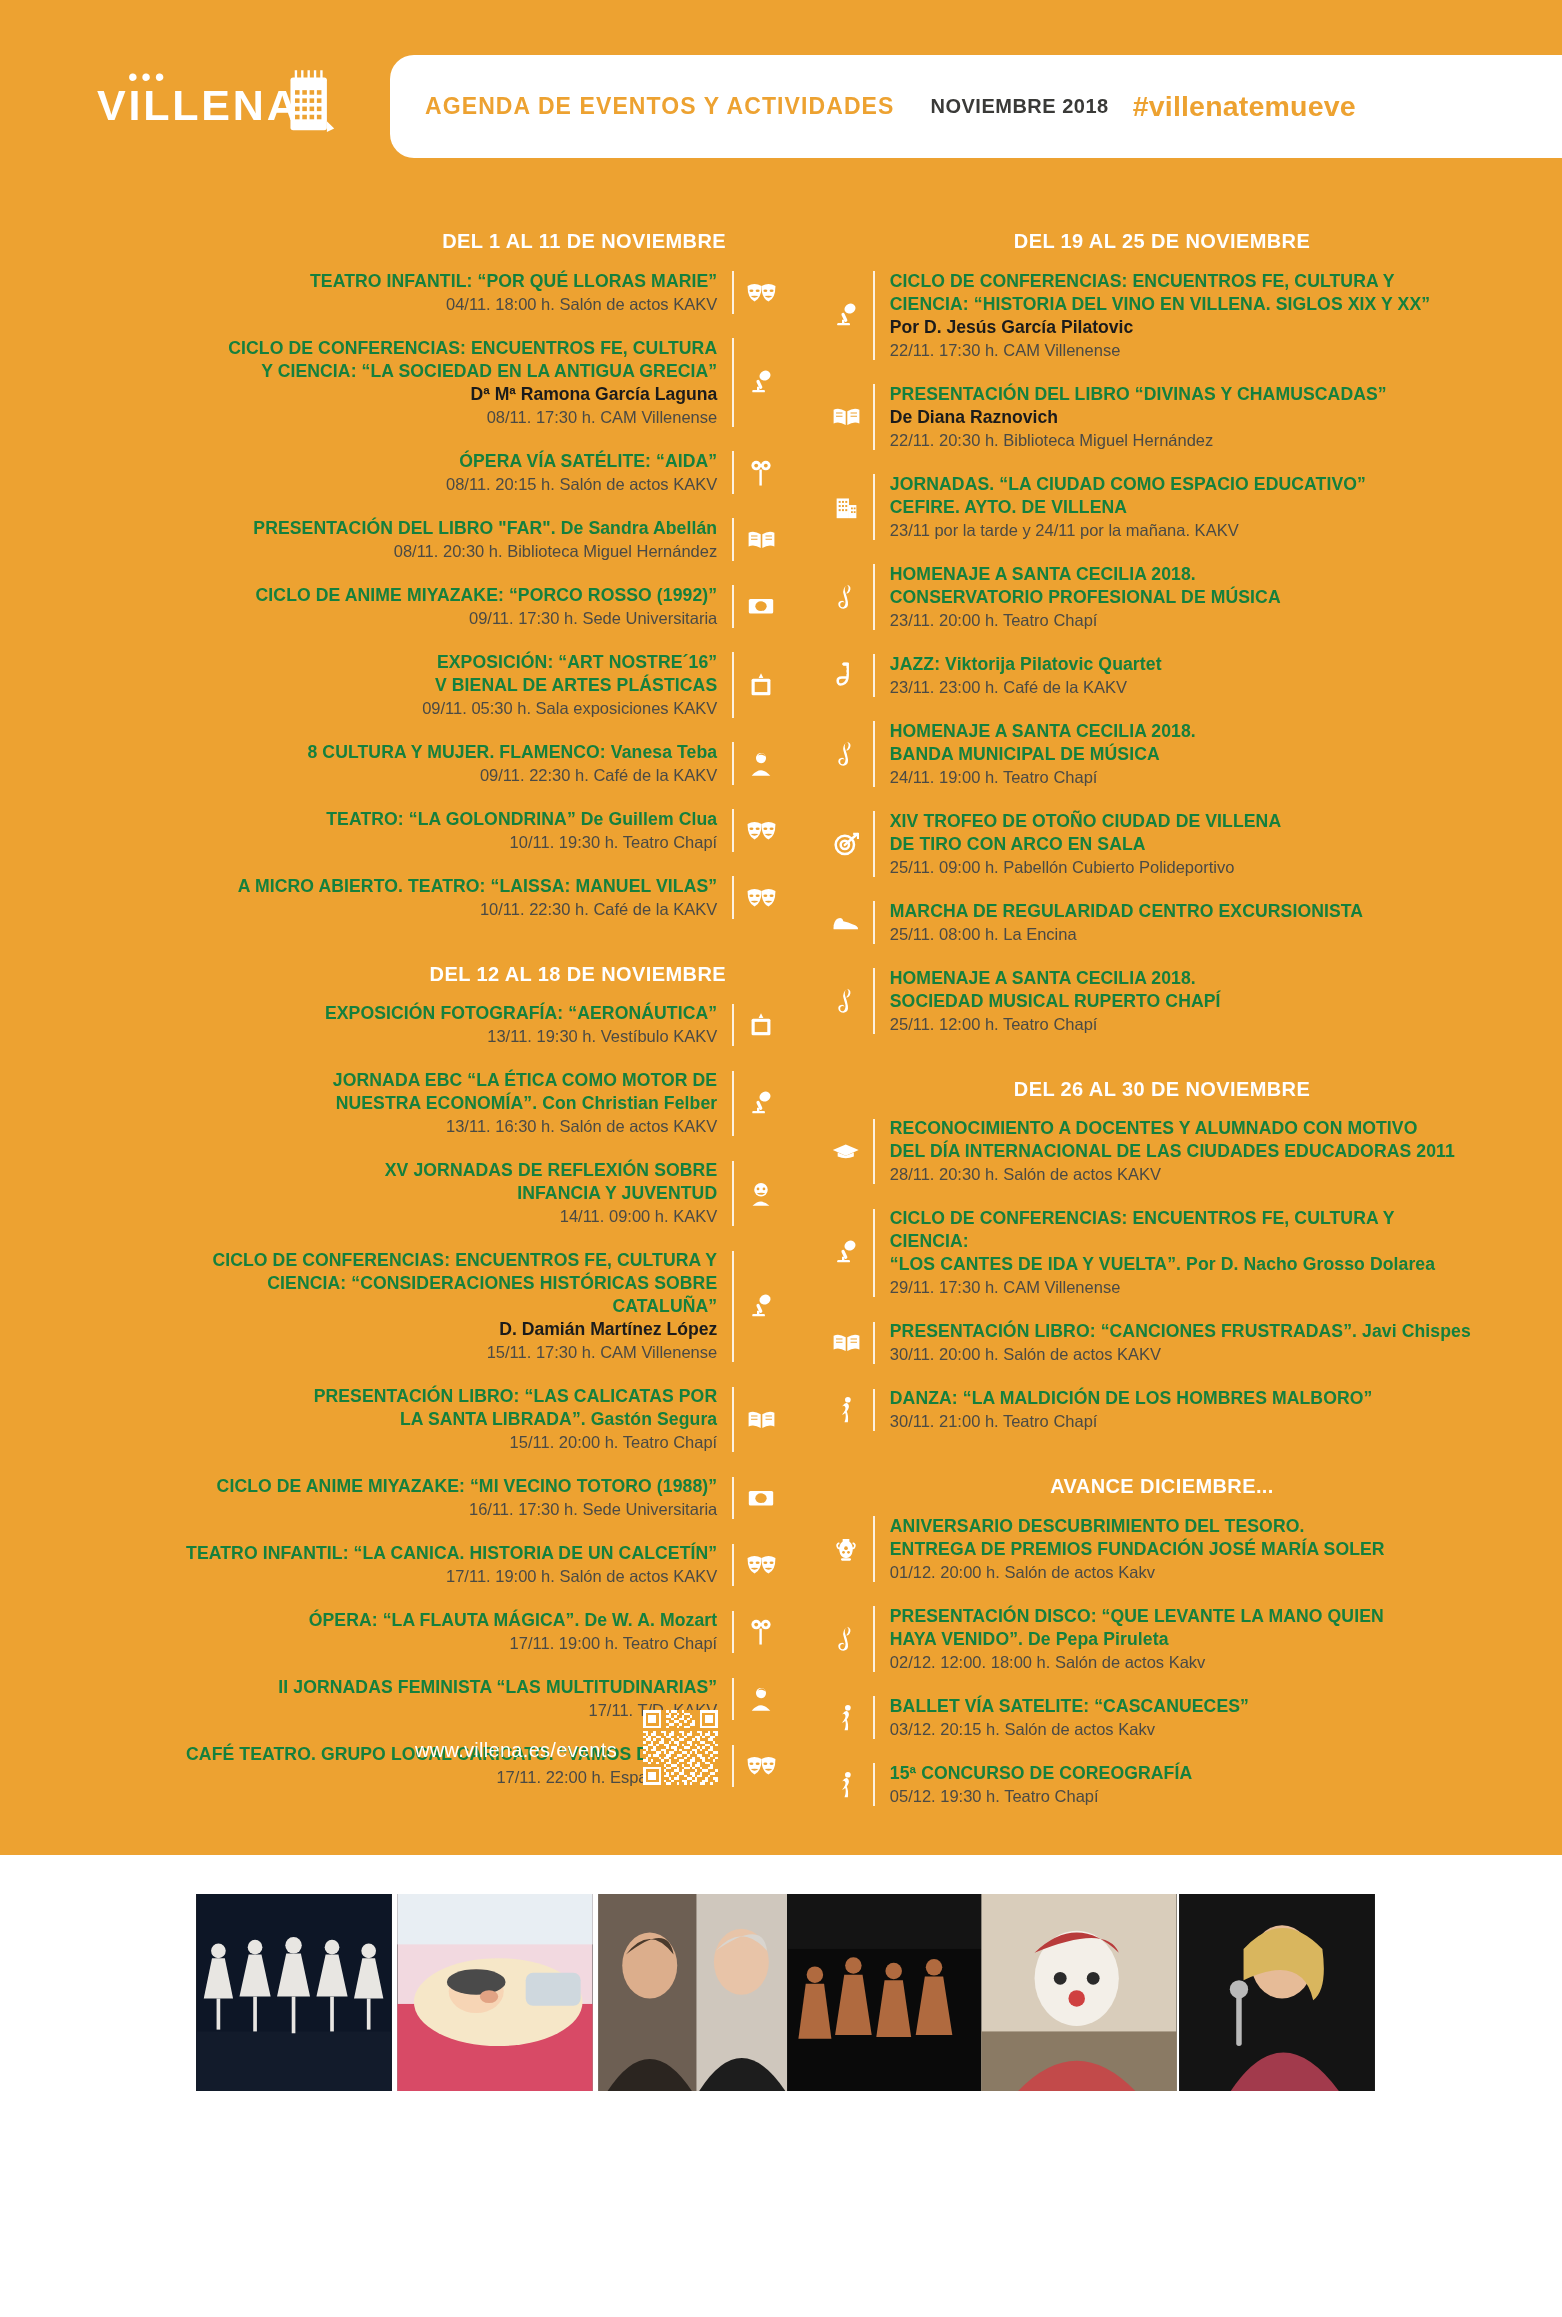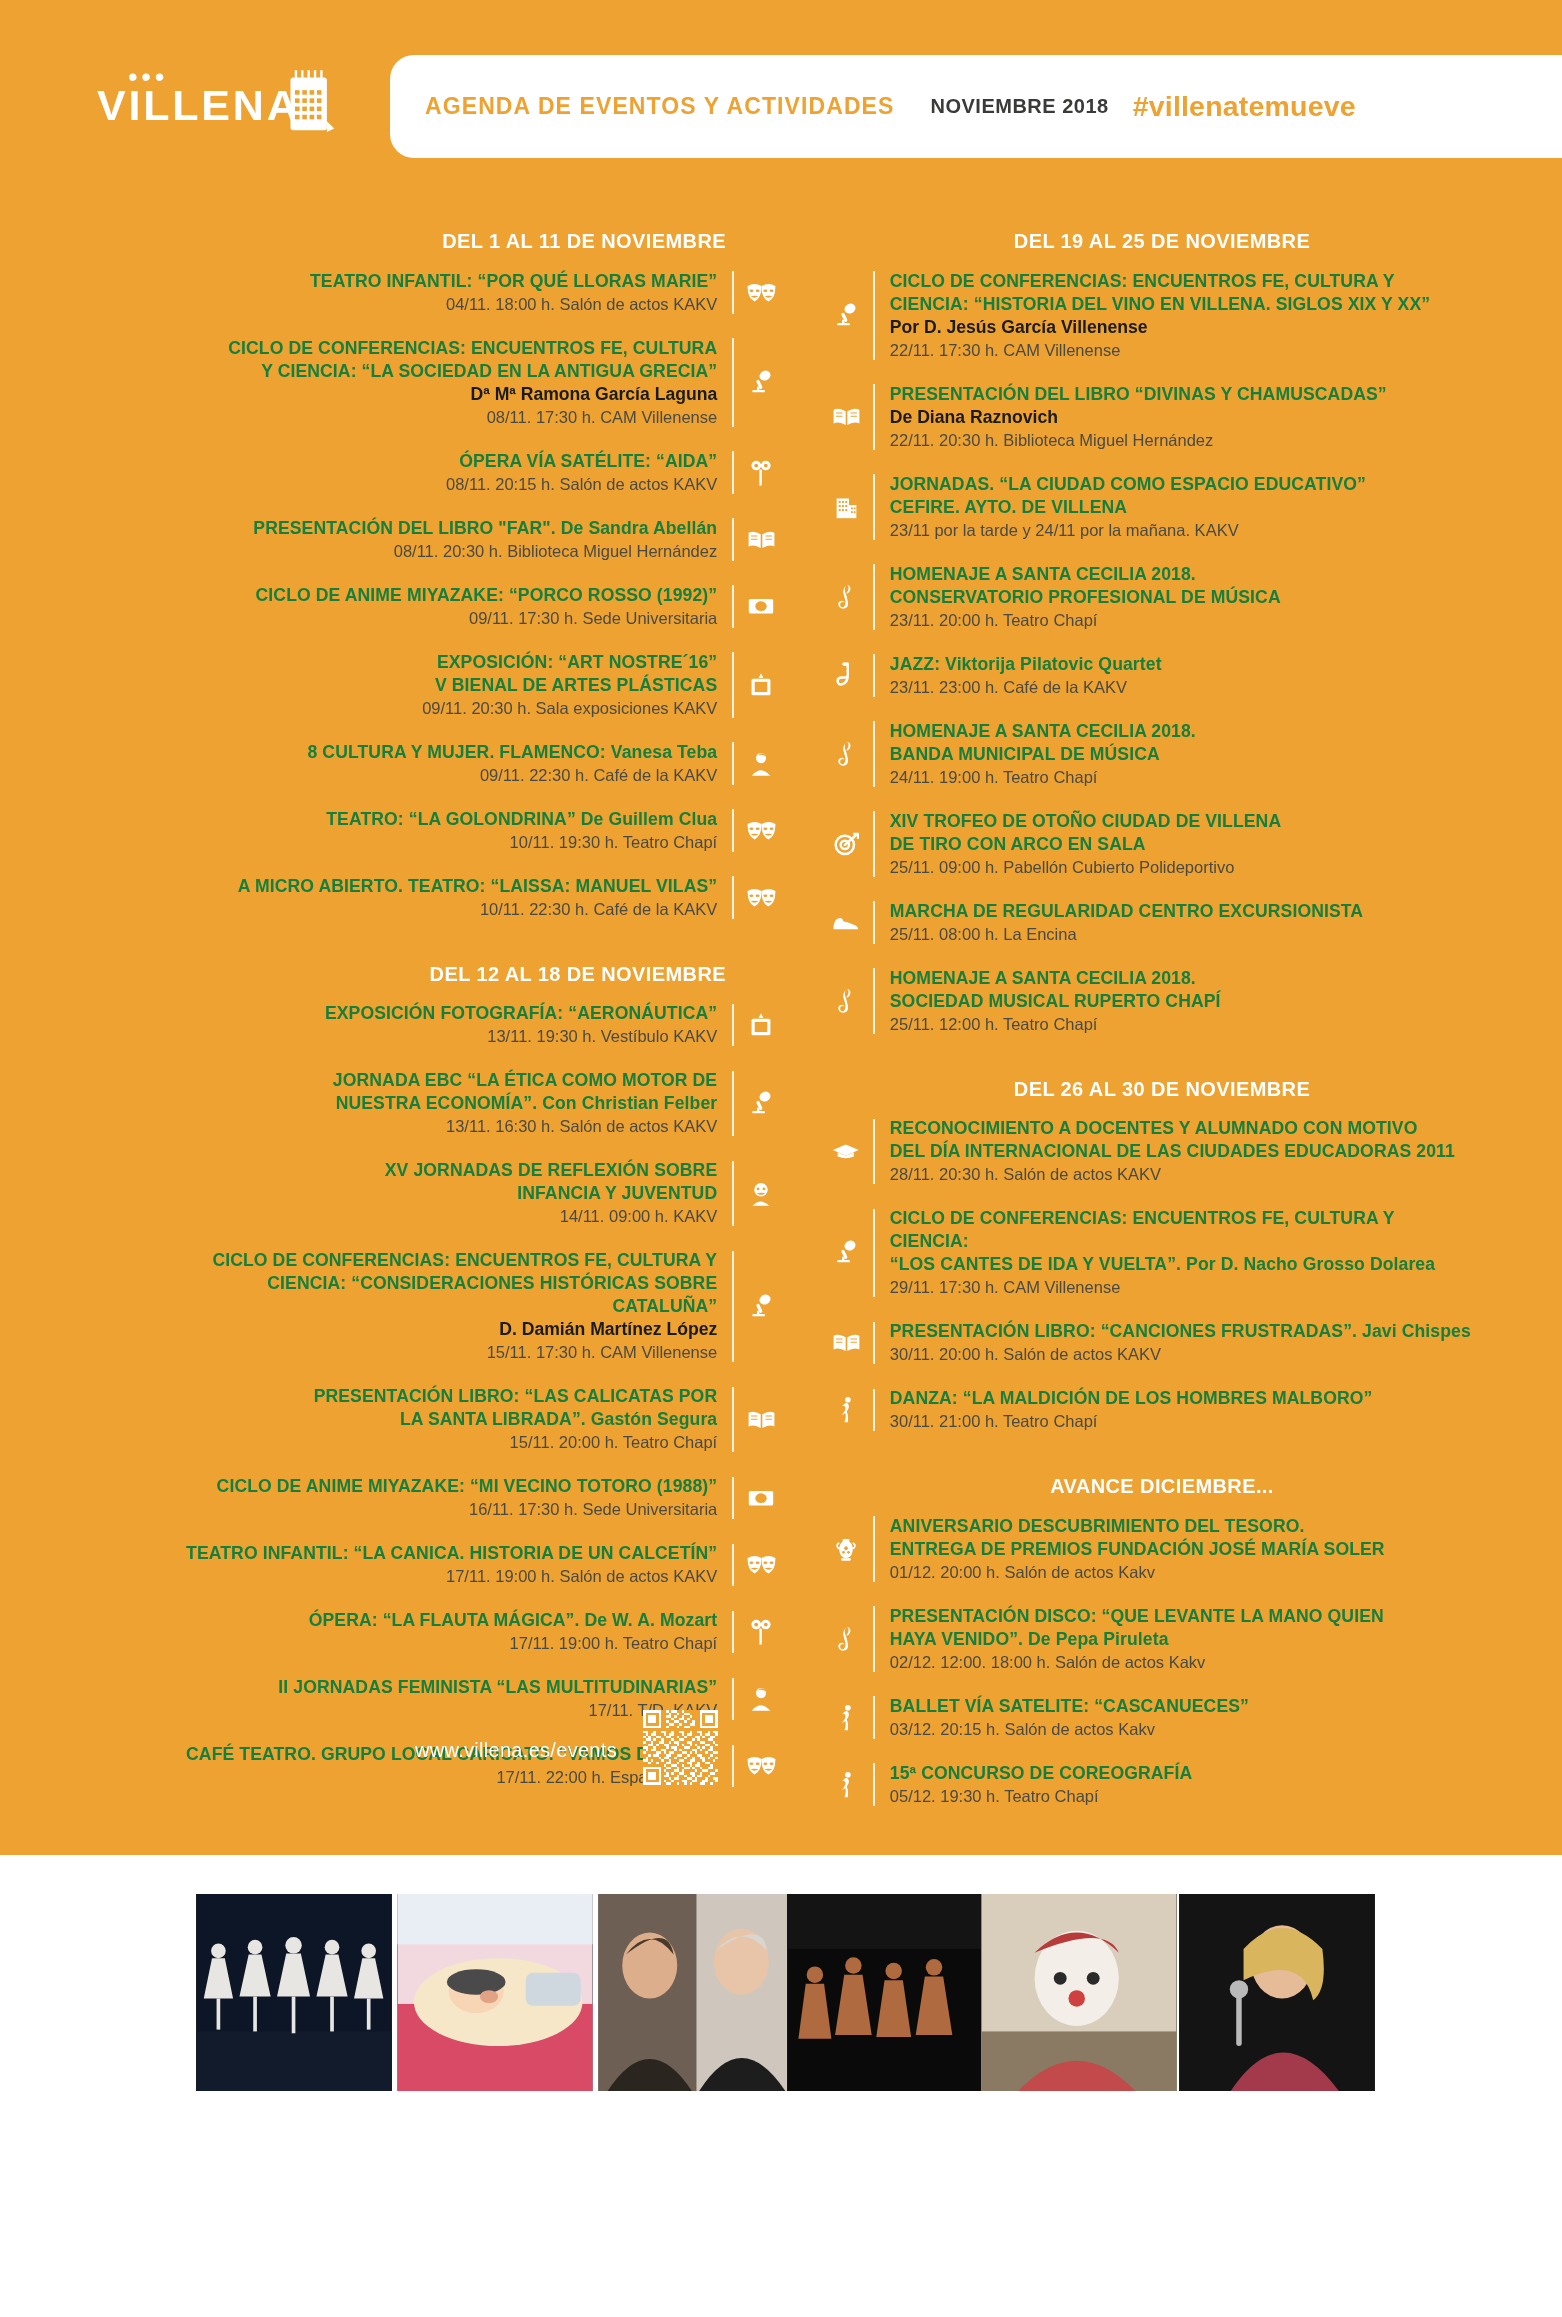--- a/index.html
+++ b/index.html
@@ -260,21 +260,21 @@
           <svg viewBox="0 0 32 22" width="26" height="18.4">
             <rect x="1" y="2" width="30" height="18" rx="2" fill="#fff"></rect>
             <ellipse cx="16" cy="11" rx="7" ry="6" fill="#eda231"></ellipse>
           </svg>
         </div>
       </div>
       <div class="ev">
         <div class="ev-text">
           <div class="ev-title">EXPOSICIÓN: “ART NOSTRE´16”</div>
           <div class="ev-title">V BIENAL DE ARTES PLÁSTICAS</div>
-          <div class="ev-when">09/11. 20:30 h. Sala exposiciones KAKV</div>
+          <div class="ev-when">09/11. 05:30 h. Sala exposiciones KAKV</div>
         </div>
         <div class="ev-rule"></div>
         <div class="ev-ico">
           <svg viewBox="0 0 28 30" width="22" height="24">
             <g fill="#fff">
               <path d="M14 0 l3 6 h-6Z"></path>
               <rect x="2" y="7" width="24" height="21" rx="2"></rect>
             </g>
             <rect x="6" y="11" width="16" height="13" fill="#eda231"></rect>
           </svg>
@@ -532,21 +532,21 @@
           </svg>
         </div>
       </div>
     </div>
   <div class="col col-right" id="col-right">
       <div class="sec-title">DEL 19 AL 25 DE NOVIEMBRE</div>
       <div class="ev">
         <div class="ev-text">
           <div class="ev-title">CICLO DE CONFERENCIAS: ENCUENTROS FE, CULTURA Y</div>
           <div class="ev-title">CIENCIA: “HISTORIA DEL VINO EN VILLENA. SIGLOS XIX Y XX”</div>
-          <div class="ev-sub">Por D. Jesús García Villenense</div>
+          <div class="ev-sub">Por D. Jesús García Pilatovic</div>
           <div class="ev-when">22/11. 17:30 h. CAM Villenense</div>
         </div>
         <div class="ev-rule"></div>
         <div class="ev-ico">
           <svg viewBox="0 0 30 34" width="24" height="27.5">
             <g fill="#fff">
               <ellipse cx="20" cy="8" rx="7" ry="6" transform="rotate(-25 20 8)"></ellipse>
               <rect x="11" y="13" width="4" height="12" rx="2" transform="rotate(-25 13 19)"></rect>
               <rect x="4" y="26" width="16" height="3" rx="1.5"></rect>
               <rect x="10" y="22" width="3" height="6"></rect>

